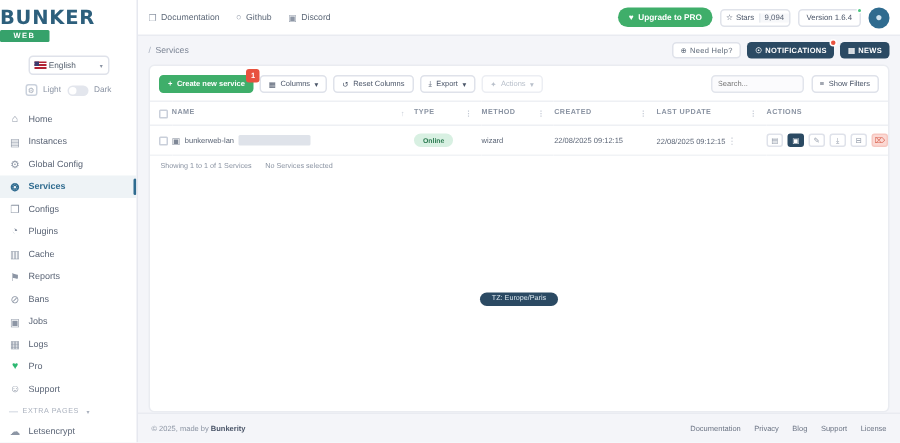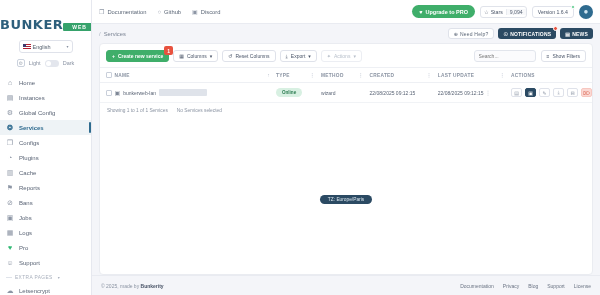--- a/index.html
+++ b/index.html
@@ -14,22 +14,22 @@
 
   
   .sidebar {
     width: 92px; height: 295px;
     background: #ffffff;
     border-right: 1px solid #e6e8ef;
     display: flex; flex-direction: column;
     overflow: hidden;
   }
   .logo-wrap {
-    padding: 18px 0 4px 0;
-    display: flex; flex-direction: row; align-items: flex-end;
+    padding: 6px 0 4px 0;
+    display: flex; flex-direction: column; align-items: flex-start;
   }
   .logo-text {
     font-family: "DejaVu Sans", sans-serif;
     font-weight: bold;
     font-size: 13px;
     letter-spacing: 0.5px;
     color: #2d5f7c;
     line-height: 13px;
   }
   .logo-badge {

